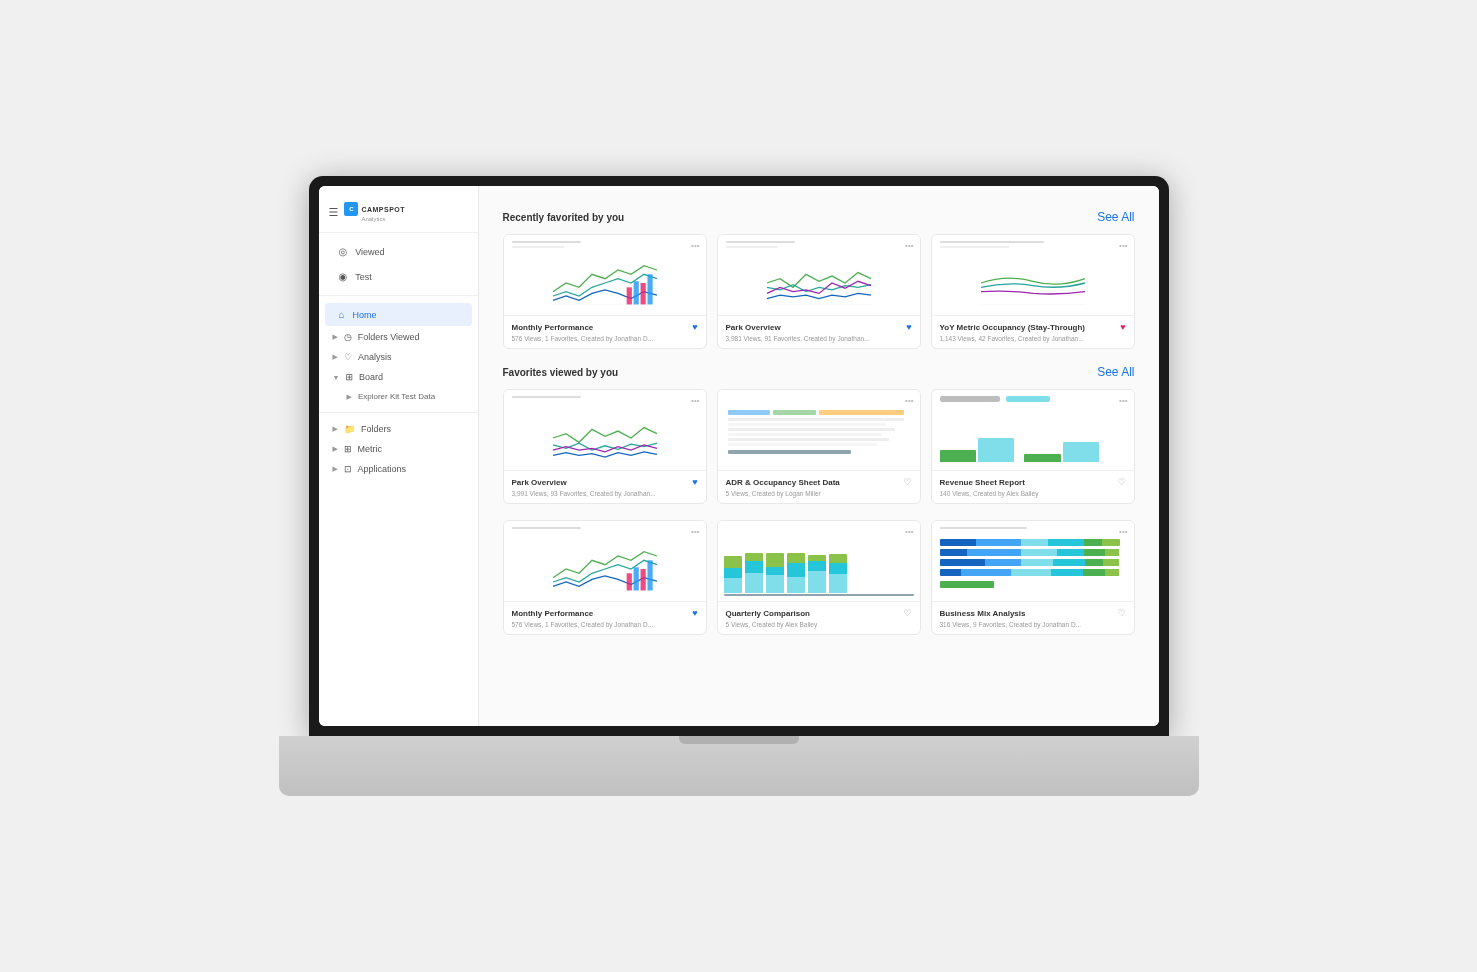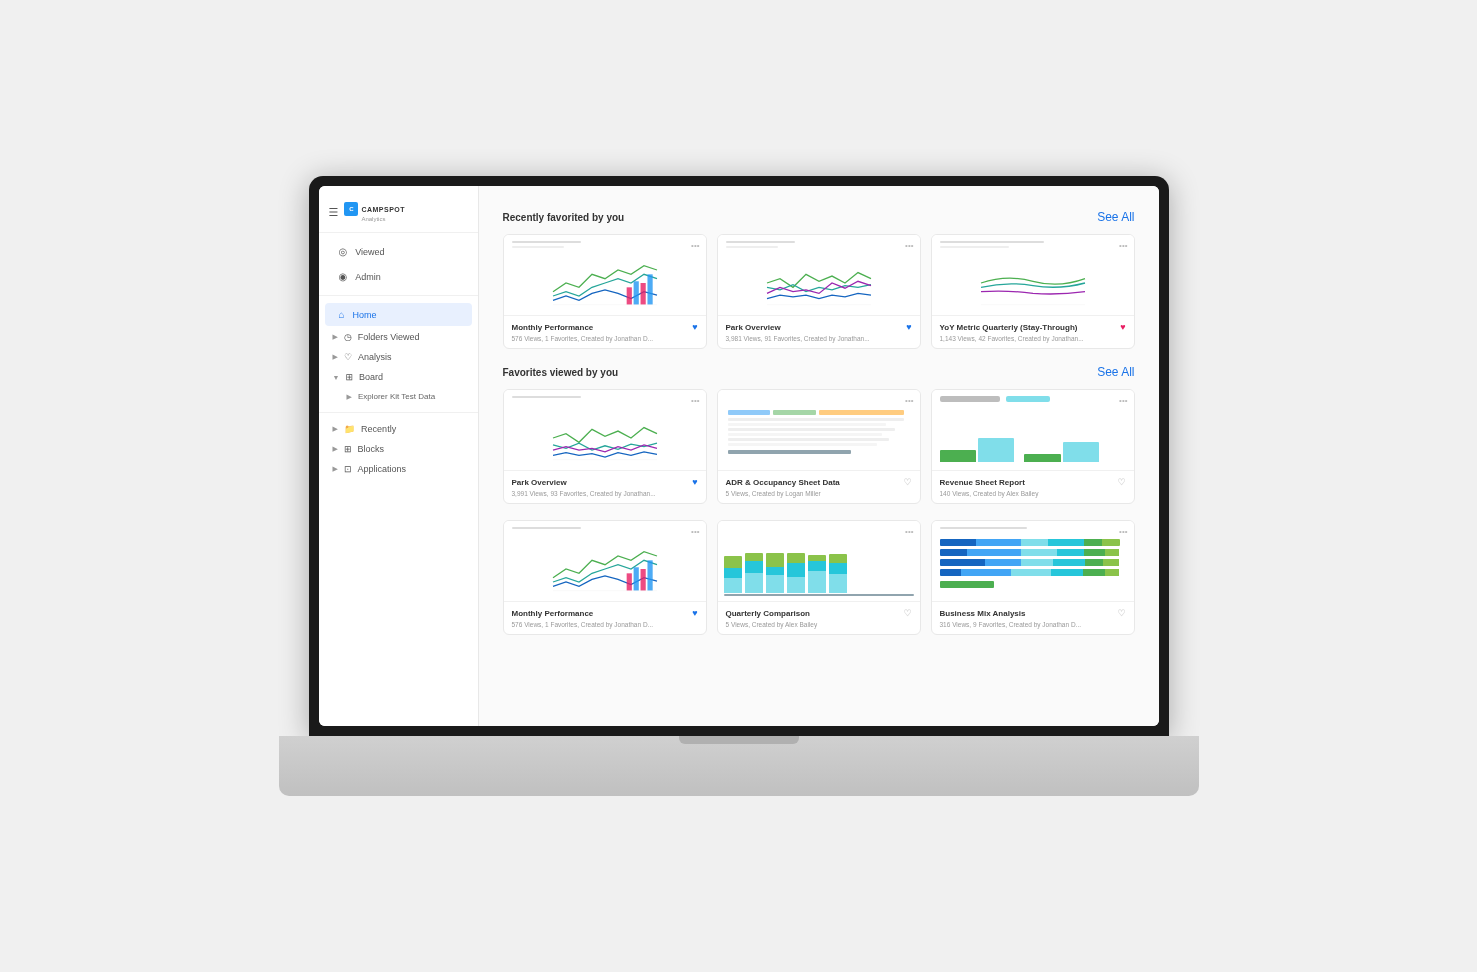--- a/index.html
+++ b/index.html
@@ -210,21 +210,21 @@
         </div>
 
         <div class="sidebar-divider"></div>
 
         <div class="sidebar-item">
           <span class="sidebar-item-icon">◎</span>
           <span>Viewed</span>
         </div>
         <div class="sidebar-item">
           <span class="sidebar-item-icon">◉</span>
-          <span>Admin</span>
+          <span>Test</span>
         </div>
 
         <div class="sidebar-divider"></div>
 
         <div class="sidebar-item active">
           <span class="sidebar-item-icon">⌂</span>
           <span>Home</span>
         </div>
 
         <div class="sidebar-section-header">
@@ -248,27 +248,27 @@
         <div class="sidebar-sub-item">
           <span style="font-size:7px;color:#999;">▶</span>
           <span>Explorer Kit Test Data</span>
         </div>
 
         <div class="sidebar-divider"></div>
 
         <div class="sidebar-section-header">
           <span class="arrow">▶</span>
           <span style="font-size:9px;">📁</span>
-          <span>Recently</span>
+          <span>Folders</span>
         </div>
 
         <div class="sidebar-section-header">
           <span class="arrow">▶</span>
           <span style="font-size:9px;">⊞</span>
-          <span>Blocks</span>
+          <span>Metric</span>
         </div>
 
         <div class="sidebar-section-header">
           <span class="arrow">▶</span>
           <span style="font-size:9px;">⊡</span>
           <span>Applications</span>
         </div>
       </div>
 
       <div class="main-content">
@@ -344,21 +344,21 @@
               </div>
               <svg viewBox="0 0 120 60" style="position:absolute;bottom:6px;left:6px;right:6px;width:calc(100% - 12px);height:52px;">
                 <path d="M0,30 Q30,20 60,28 Q90,36 120,25" fill="none" stroke="#4caf50" stroke-width="1.5"></path>
                 <path d="M0,35 Q30,28 60,33 Q90,38 120,30" fill="none" stroke="#26a69a" stroke-width="1.5"></path>
                 <path d="M0,40 Q30,38 60,42 Q90,44 120,40" fill="none" stroke="#9c27b0" stroke-width="1.5"></path>
                 <line x1="0" y1="55" x2="120" y2="55" stroke="#eee" stroke-width="0.5"></line>
               </svg>
             </div>
             <div class="card-info">
               <div class="card-title">
-                <span>YoY Metric Quarterly (Stay-Through)</span>
+                <span>YoY Metric Occupancy (Stay-Through)</span>
                 <span class="favorite-icon" style="color:#e91e63;">♥</span>
               </div>
               <div class="card-meta">1,143 Views, 42 Favorites, Created by Jonathan...</div>
             </div>
           </div>
         </div>
 
         <div class="section-header">
           <span class="section-title">Favorites viewed by you</span>
           <span class="see-all">See All</span>

